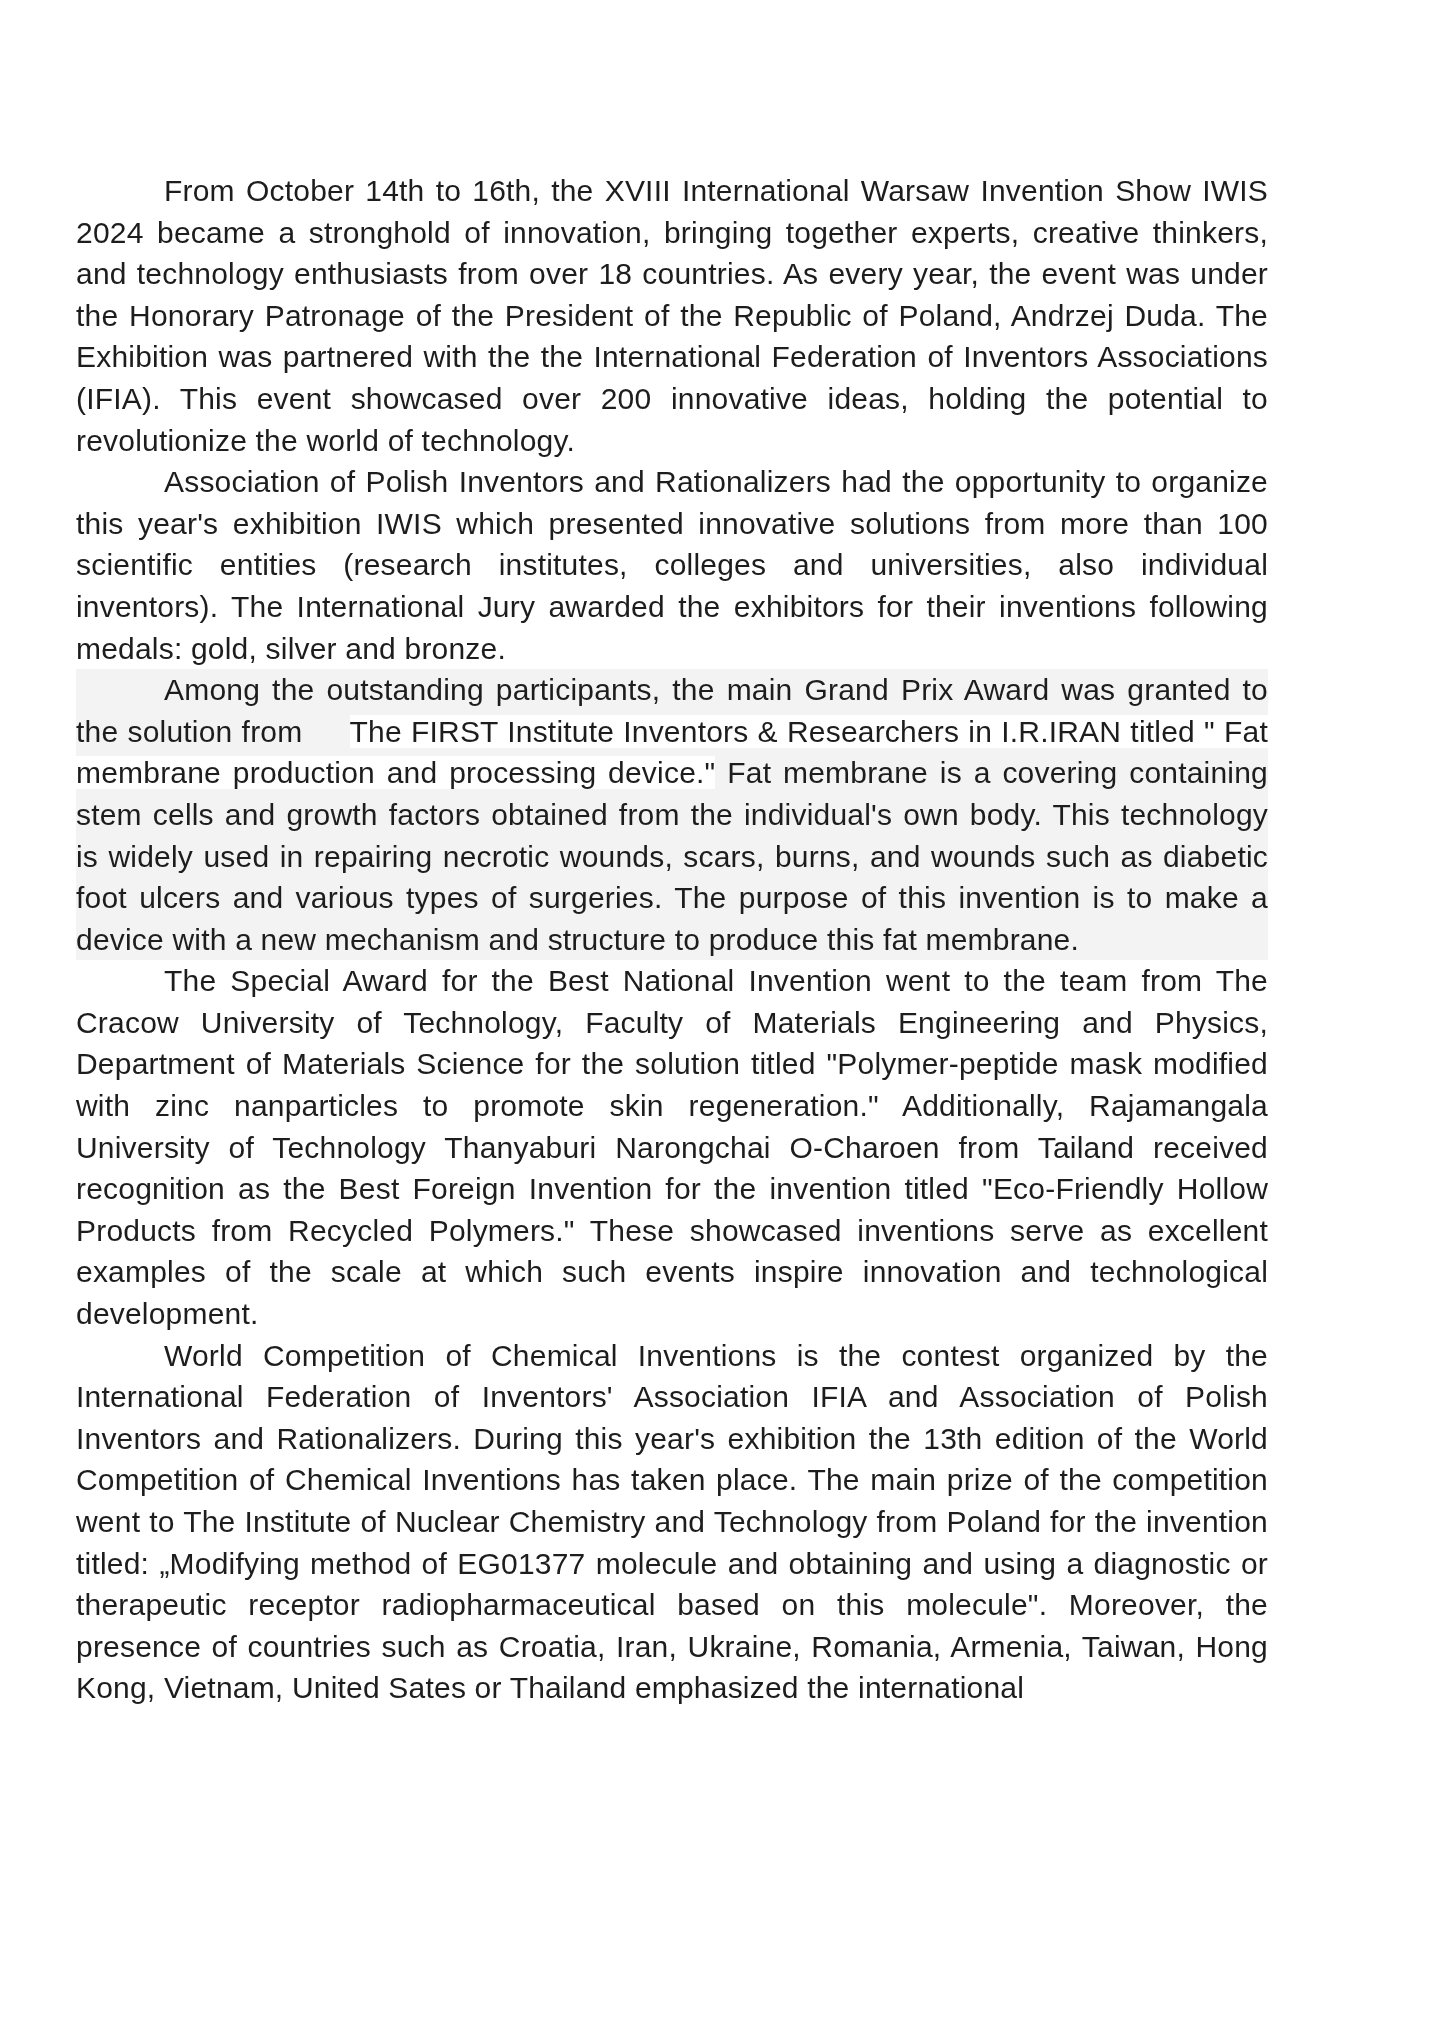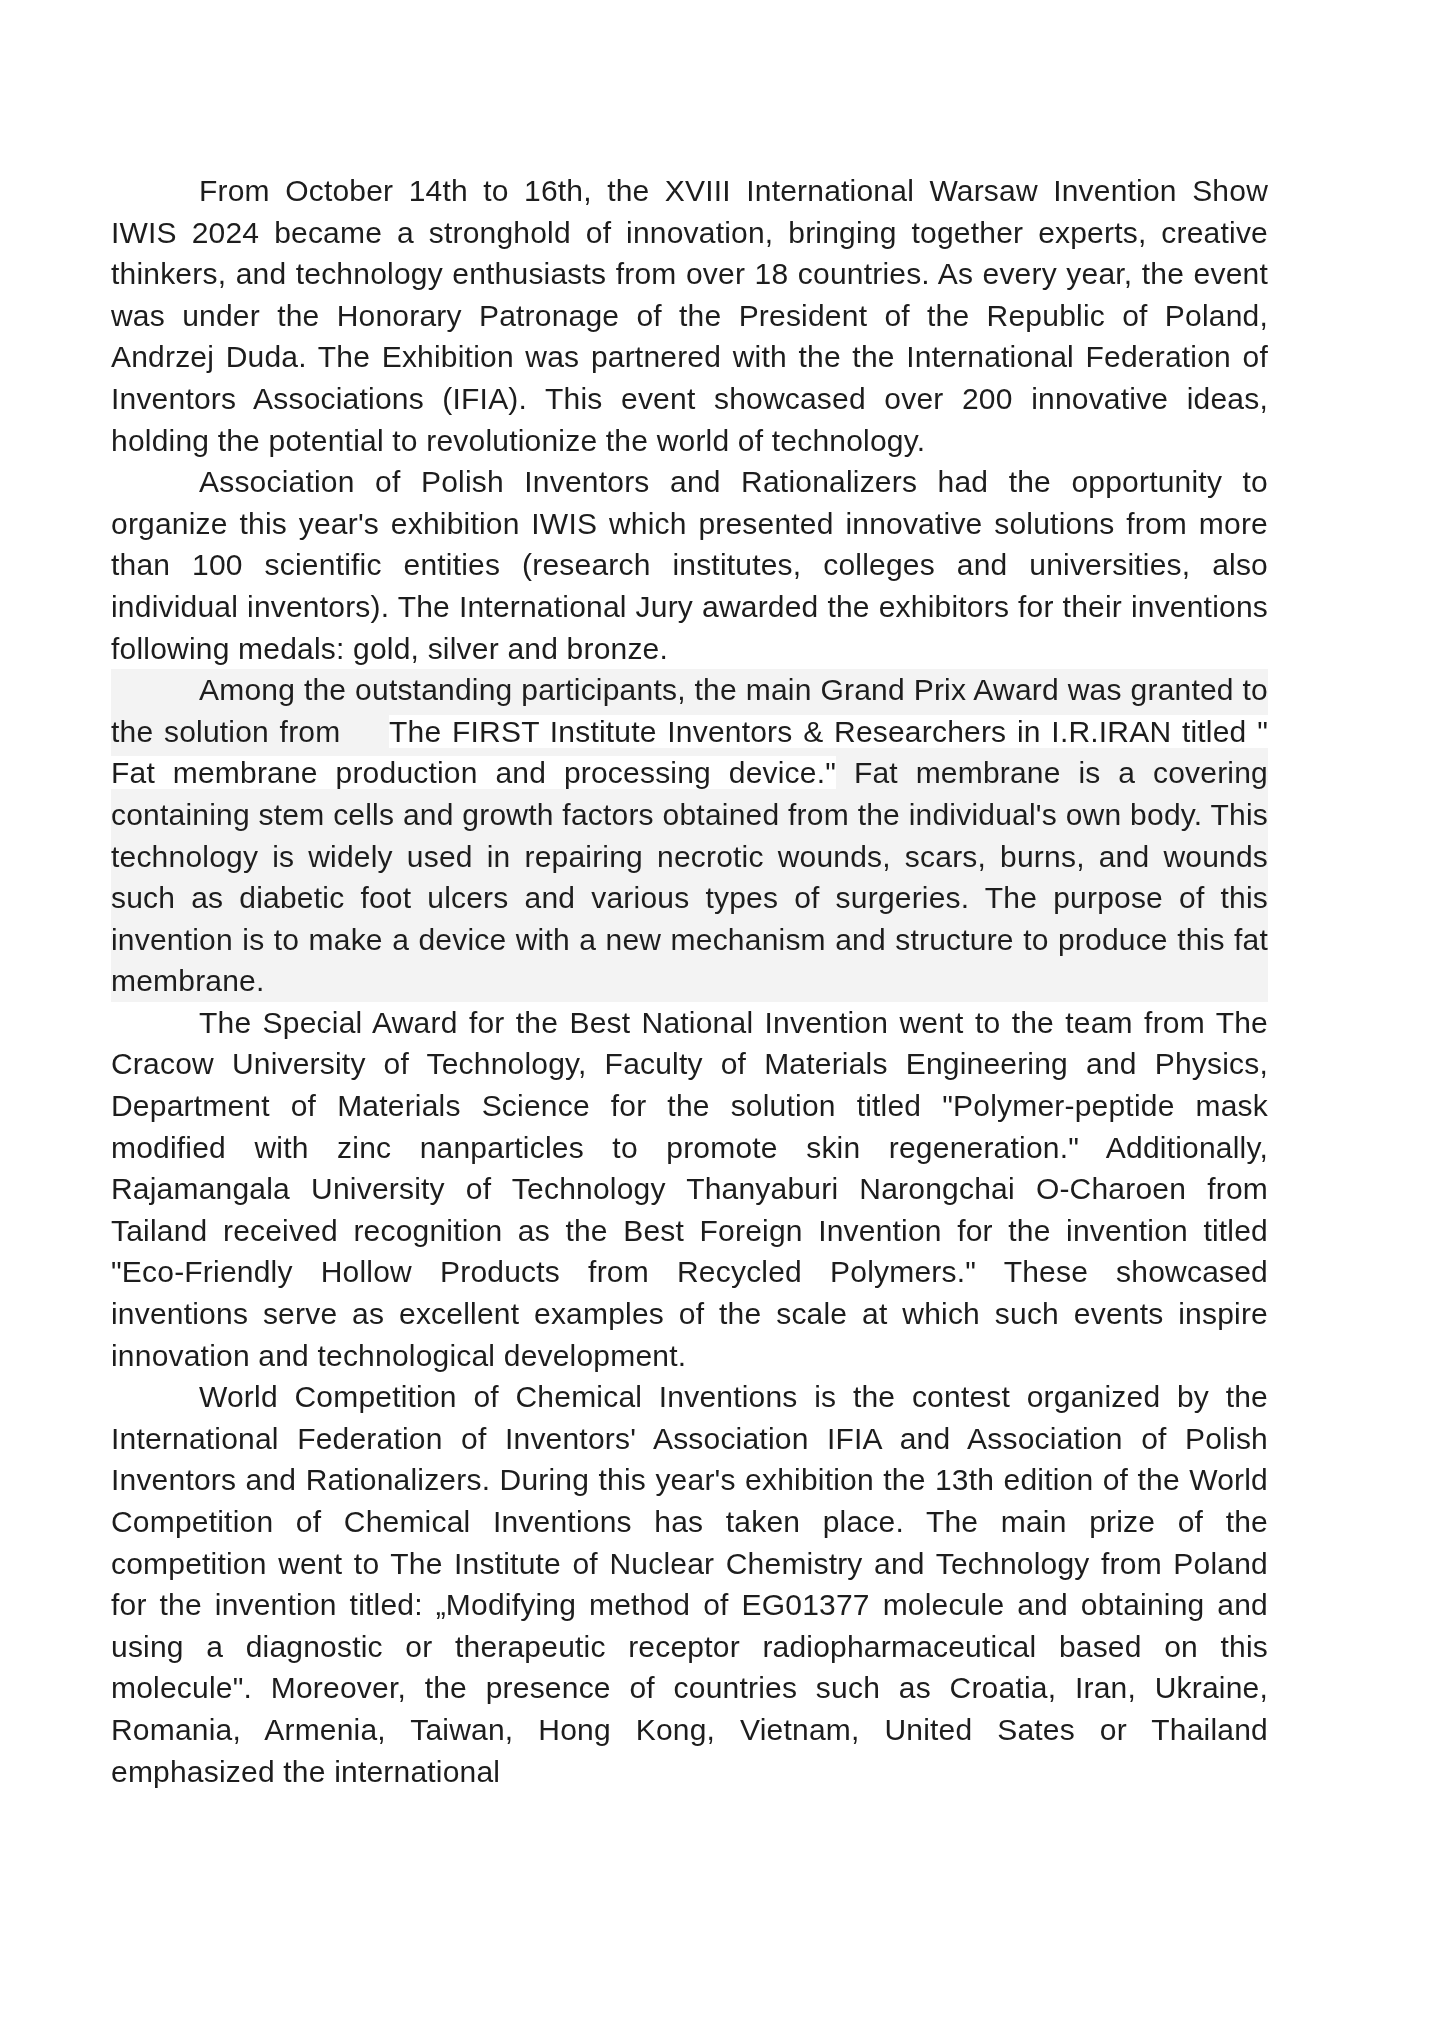--- a/index.html
+++ b/index.html
@@ -12,21 +12,21 @@
   html, body {
     margin: 0;
     padding: 0;
     background: var(--page-background);
   }
   .page {
     position: relative;
     width: 1440px;
     height: 2036px;
     background: var(--page-background);
-    padding: 170px 172px 40px 111px;
+    padding: 170px 172px 40px 76px;
     overflow: hidden;
   }
   .para {
     margin: 0;
     font-family: "Liberation Sans", "DejaVu Sans", sans-serif;
     font-size: 30px;
     line-height: 41.6px;
     font-weight: 400;
     color: var(--text);
     text-align: justify;

